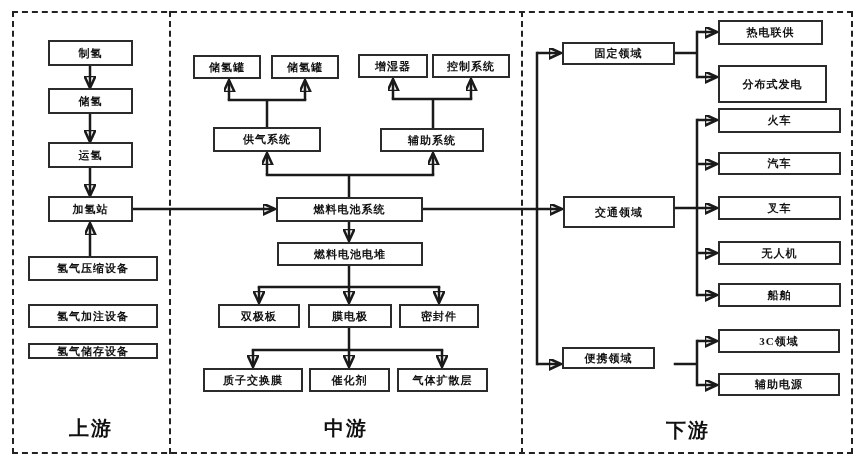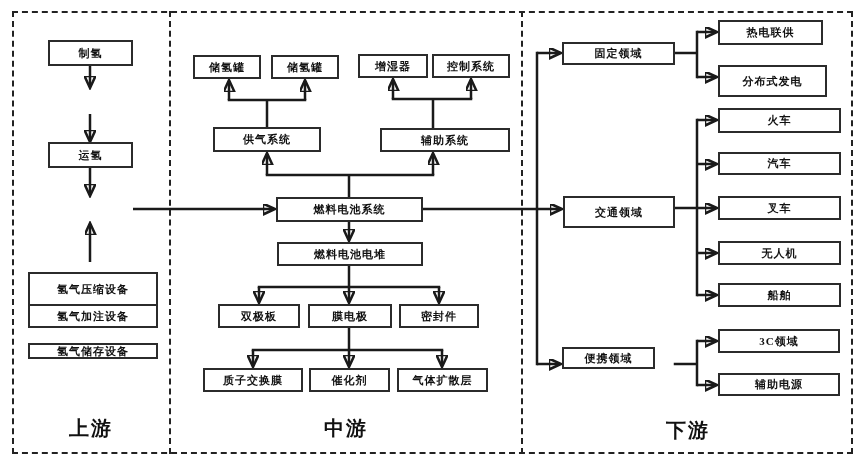--- a/index.html
+++ b/index.html
@@ -85,43 +85,45 @@
     <path class="a" marker-end="url(#ah)" d="M697,120 H716"></path>
     <path class="a" marker-end="url(#ah)" d="M697,164 H716"></path>
     <path class="a" marker-end="url(#ah)" d="M697,208 H716"></path>
     <path class="a" marker-end="url(#ah)" d="M697,253 H716"></path>
     <path class="a" marker-end="url(#ah)" d="M697,295 H716"></path>
     <path class="a" marker-end="url(#ah)" d="M697,341 H716"></path>
     <path class="a" marker-end="url(#ah)" d="M697,385 H716"></path>
   </svg>
 
   <div class="node" style="left:48px;top:40px;width:85px;height:26px">制氢</div>
+  <div class="node" style="left:48px;top:88px;width:85px;height:26px">储氢</div>
   <div class="node" style="left:48px;top:142px;width:85px;height:26px">运氢</div>
-  <div class="node" style="left:28px;top:272px;width:130px;height:35px">氢气压缩设备</div>
+  <div class="node" style="left:48px;top:196px;width:85px;height:26px">加氢站</div>
+  <div class="node" style="left:28px;top:256px;width:130px;height:25px">氢气压缩设备</div>
   <div class="node" style="left:28px;top:304px;width:130px;height:24px">氢气加注设备</div>
   <div class="node" style="left:28px;top:343px;width:130px;height:16px">氢气储存设备</div>
 
   <div class="node" style="left:193px;top:55px;width:68px;height:24px">储氢罐</div>
   <div class="node" style="left:271px;top:55px;width:68px;height:24px">储氢罐</div>
   <div class="node" style="left:358px;top:54px;width:70px;height:24px">增湿器</div>
   <div class="node" style="left:432px;top:54px;width:78px;height:24px">控制系统</div>
   <div class="node" style="left:213px;top:127px;width:108px;height:25px">供气系统</div>
-  <div class="node" style="left:380px;top:128px;width:130px;height:24px">辅助系统</div>
+  <div class="node" style="left:380px;top:128px;width:104px;height:24px">辅助系统</div>
   <div class="node" style="left:276px;top:197px;width:147px;height:25px">燃料电池系统</div>
   <div class="node" style="left:277px;top:242px;width:146px;height:24px">燃料电池电堆</div>
   <div class="node" style="left:218px;top:304px;width:82px;height:24px">双极板</div>
   <div class="node" style="left:308px;top:304px;width:84px;height:24px">膜电极</div>
   <div class="node" style="left:399px;top:304px;width:80px;height:24px">密封件</div>
   <div class="node" style="left:203px;top:368px;width:100px;height:24px">质子交换膜</div>
   <div class="node" style="left:309px;top:368px;width:81px;height:24px">催化剂</div>
   <div class="node" style="left:397px;top:368px;width:91px;height:24px">气体扩散层</div>
 
   <div class="node" style="left:562px;top:42px;width:113px;height:23px">固定领域</div>
   <div class="node" style="left:718px;top:20px;width:105px;height:25px">热电联供</div>
-  <div class="node" style="left:718px;top:65px;width:109px;height:32px">分布式发电</div>
+  <div class="node" style="left:718px;top:65px;width:109px;height:38px">分布式发电</div>
   <div class="node" style="left:563px;top:196px;width:112px;height:32px">交通领域</div>
   <div class="node" style="left:718px;top:108px;width:123px;height:25px">火车</div>
   <div class="node" style="left:718px;top:152px;width:123px;height:23px">汽车</div>
   <div class="node" style="left:718px;top:196px;width:123px;height:24px">叉车</div>
   <div class="node" style="left:718px;top:241px;width:123px;height:24px">无人机</div>
   <div class="node" style="left:718px;top:283px;width:123px;height:24px">船舶</div>
   <div class="node" style="left:562px;top:347px;width:93px;height:22px">便携领域</div>
   <div class="node" style="left:718px;top:329px;width:122px;height:24px">3C领域</div>
   <div class="node" style="left:718px;top:373px;width:122px;height:23px">辅助电源</div>
 

